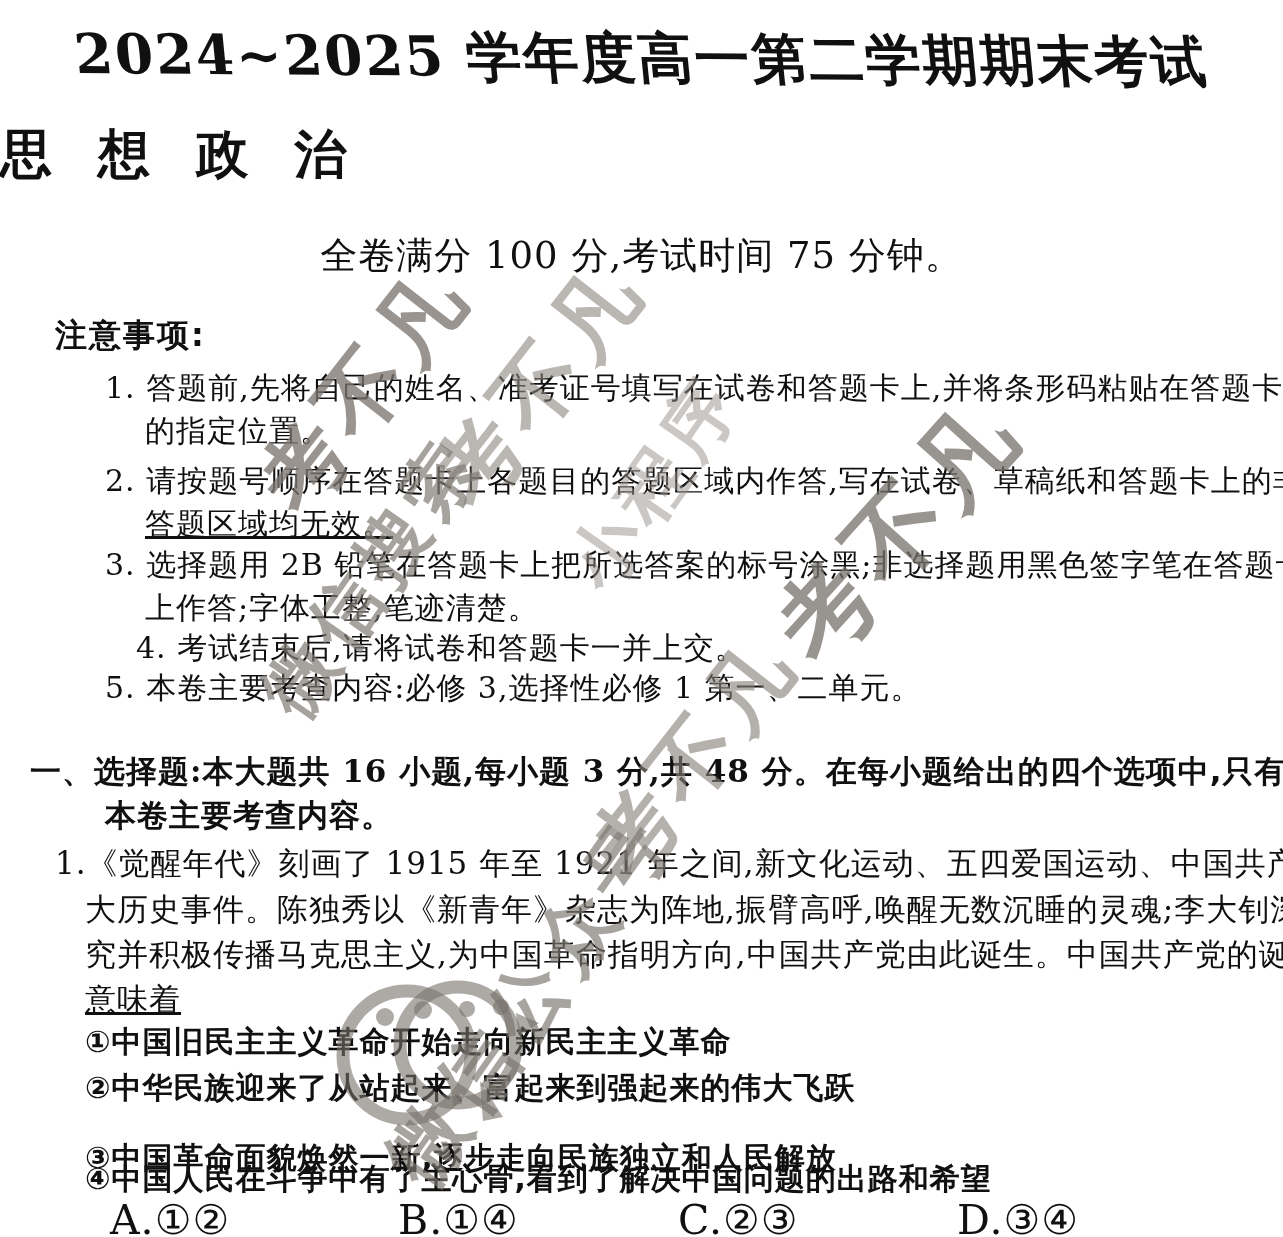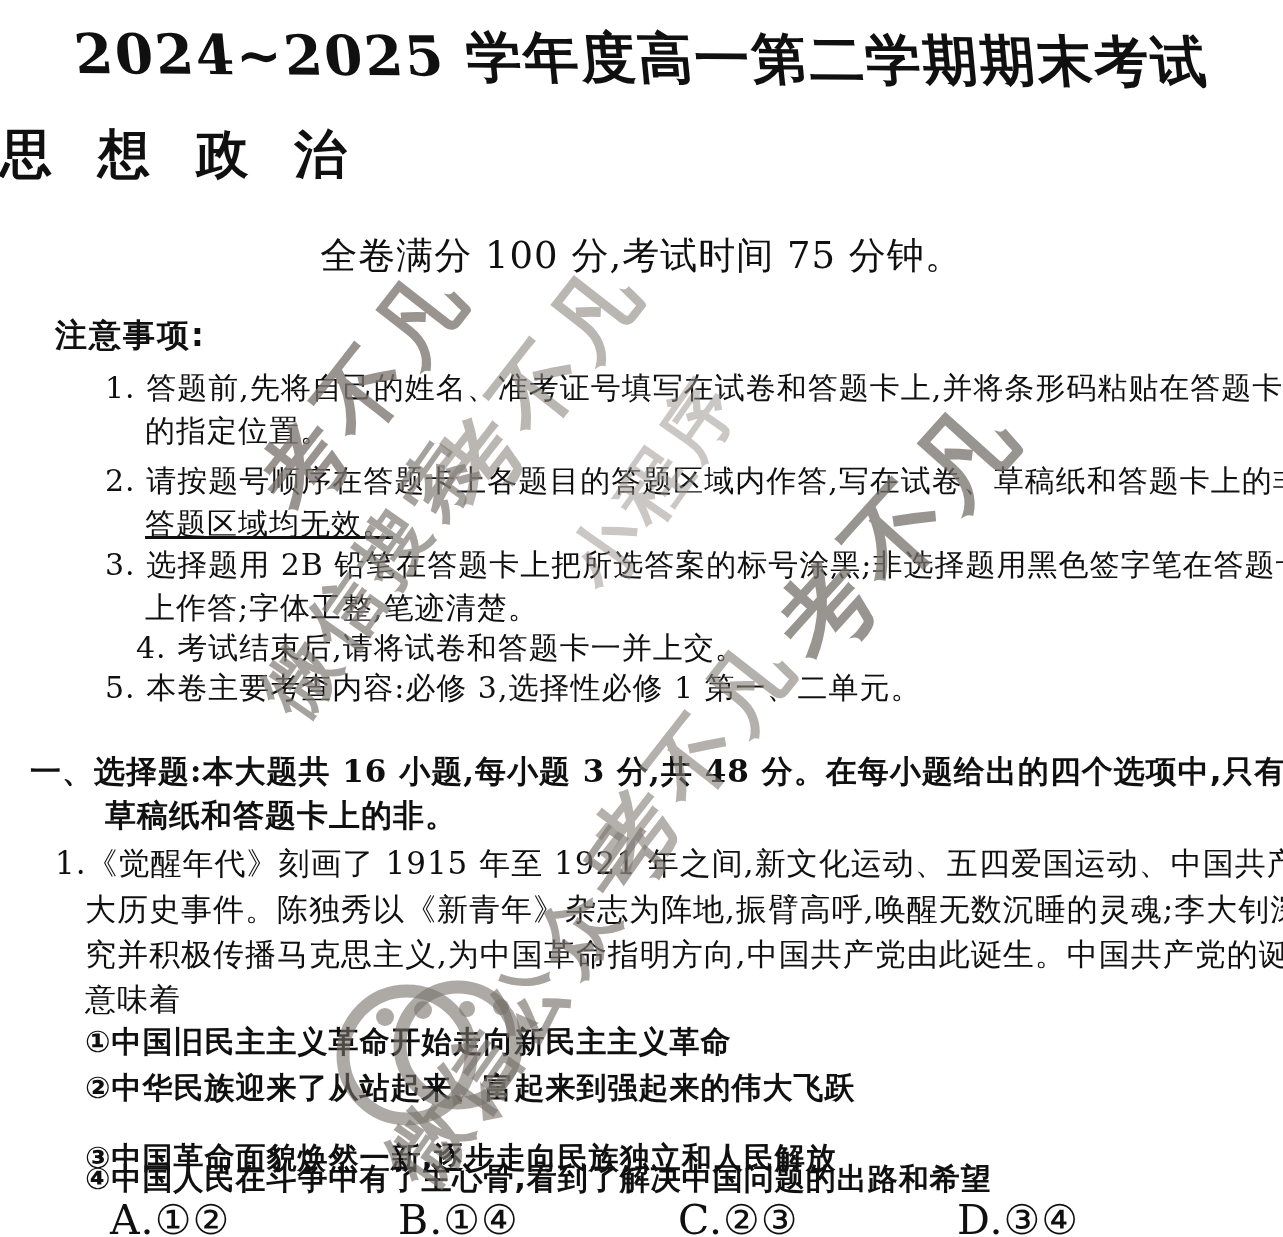--- a/index.html
+++ b/index.html
@@ -34,21 +34,21 @@
   .n7{left:105px;top:628px;margin-left:31px;}
   .n8{left:105px;top:668px;}
 
   .s1{left:30px;top:751px;font-size:31px;font-weight:bold;}
   .s1 .seg2{font-family:"DejaVu Sans","Liberation Sans",sans-serif;}
   .s2{left:105px;top:795px;font-size:31px;font-weight:bold;}
 
   .q1{left:55px;top:843px;font-size:31px;}
   .q2{left:85px;top:889px;font-size:31px;}
   .q3{left:85px;top:934px;font-size:31px;}
-  .q4{left:85px;top:979px;font-size:31px;}
+  .q4{left:85px;top:979px;font-size:31px;text-decoration:underline;}
 
   .stmt{font-size:30px;font-weight:600;letter-spacing:1px;}
   .st1{left:85px;top:1022px;}
   .st2{left:85px;top:1068px;}
   .st3{left:85px;top:1114px;margin-top:24px;}
   .st4{left:85px;top:1159px;}
 
   .opt{position:absolute;top:1196px;font-size:41px;letter-spacing:1px;white-space:nowrap;text-decoration:underline;}
   .oA{left:110px;}
   .oB{left:398px;}
@@ -93,21 +93,21 @@
   <div class="line n1 serif">1. 答题前,先将自己的姓名、准考证号填写在试卷和答题卡上,并将条形码粘贴在答题卡上</div>
   <div class="line n2 serif">的指定位置。</div>
   <div class="line n3 serif">2. 请按题号顺序在答题卡上各题目的答题区域内作答,写在试卷、草稿纸和答题卡上的非</div>
   <div class="line n4 serif">答题区域均无效。</div>
   <div class="line n5 serif">3. 选择题用 2B 铅笔在答题卡上把所选答案的标号涂黑;非选择题用黑色签字笔在答题卡</div>
   <div class="line n6 serif">上作答;字体工整,笔迹清楚。</div>
   <div class="line n7 serif">4. 考试结束后,请将试卷和答题卡一并上交。</div>
   <div class="line n8 serif">5. 本卷主要考查内容:必修 3,选择性必修 1 第一、二单元。</div>
 
   <div class="line s1"><span class="seg1 serif">一、选择题:本大题共 16 小题,每小题 3 分,共 48 分。</span><span class="seg2">在每小题给出的四个选项中,只有一个选</span></div>
-  <div class="line s2 sans">草稿纸和答题卡上的非。</div>
+  <div class="line s2 sans">本卷主要考查内容。</div>
 
   <div class="line q1 serif">1.《觉醒年代》刻画了 1915 年至 1921 年之间,新文化运动、五四爱国运动、中国共产党成立等重</div>
   <div class="line q2 serif">大历史事件。陈独秀以《新青年》杂志为阵地,振臂高呼,唤醒无数沉睡的灵魂;李大钊深入研</div>
   <div class="line q3 serif">究并积极传播马克思主义,为中国革命指明方向,中国共产党由此诞生。中国共产党的诞生</div>
   <div class="line q4 serif">意味着</div>
 
   <div class="line stmt st1 sans">①中国旧民主主义革命开始走向新民主主义革命</div>
   <div class="line stmt st2 sans">②中华民族迎来了从站起来、富起来到强起来的伟大飞跃</div>
   <div class="line stmt st3 sans">③中国革命面貌焕然一新,逐步走向民族独立和人民解放</div>
   <div class="line stmt st4 sans">④中国人民在斗争中有了主心骨,看到了解决中国问题的出路和希望</div>

